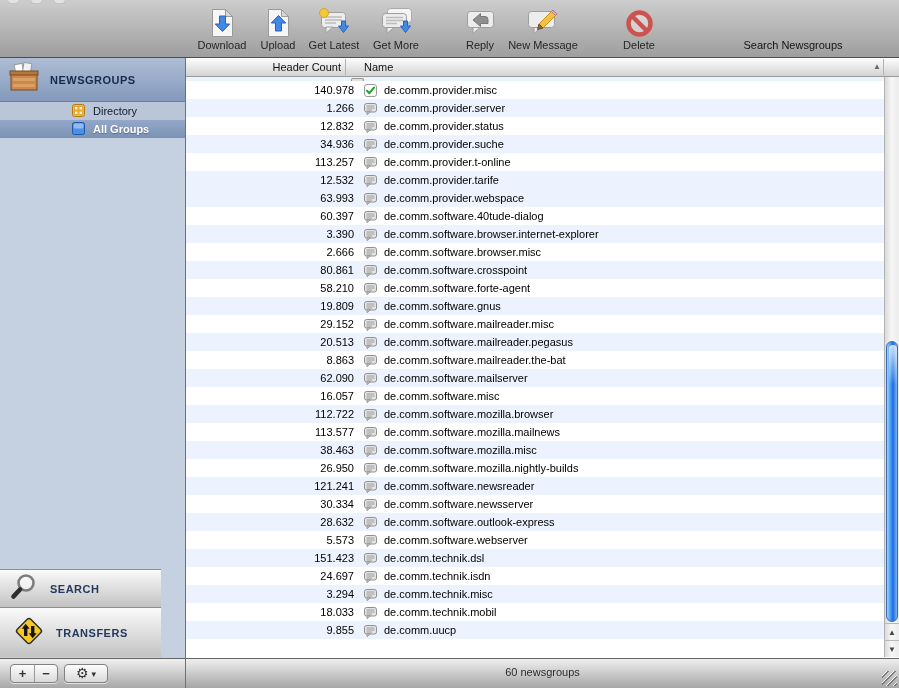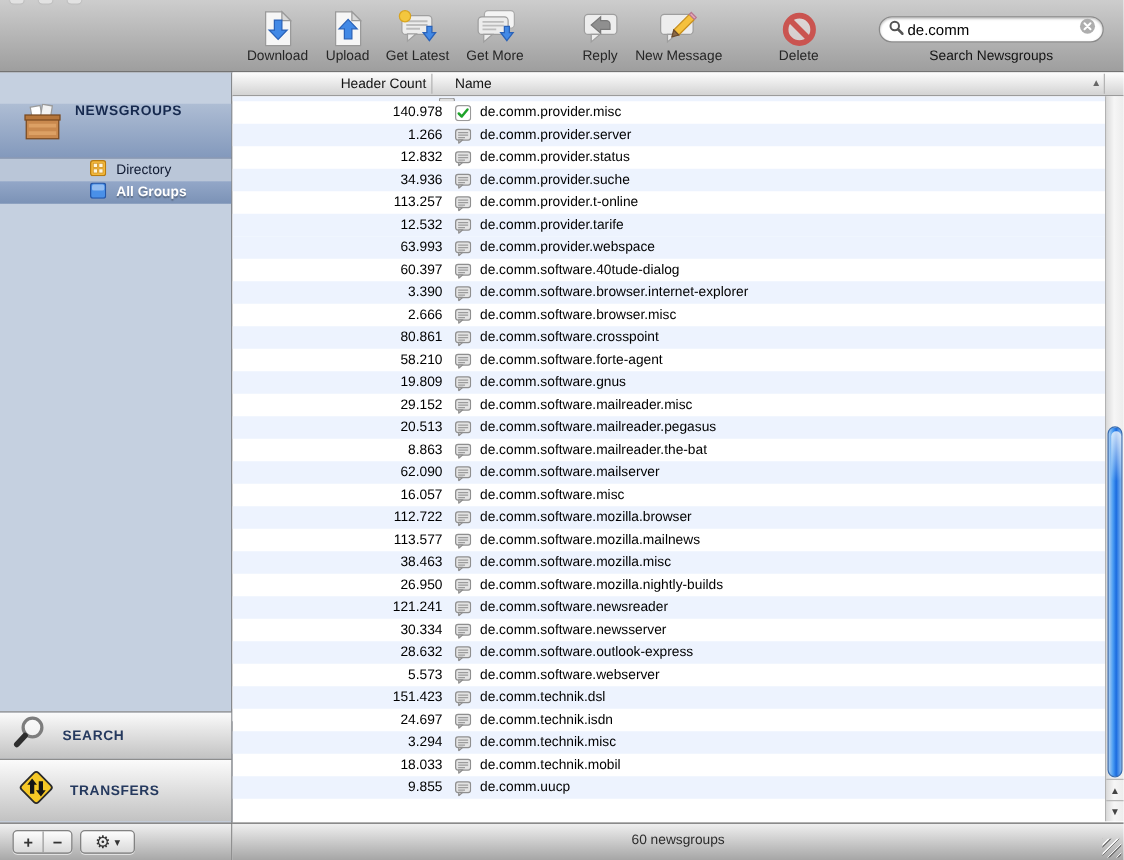--- a/index.html
+++ b/index.html
@@ -19,28 +19,28 @@
     box-shadow:inset 0 1px 2px rgba(0,0,0,.28); display:flex; align-items:center; padding:0 5px 0 7px; }
   .search-field input { flex:1; border:none; outline:none; background:transparent;
     font:12px "Liberation Sans", sans-serif; color:#000; margin-left:3px; min-width:0; }
   .search-label { position:absolute; left:703px; top:39px; width:180px; text-align:center;
     font-size:11px; color:#141414; }
 
   
   .sidebar { position:absolute; left:0; top:58px; width:186px; height:600px;
     background:#c5d0e0; border-right:1px solid #707070; }
   .sb-header { height:44px; background:linear-gradient(#aebdd4,#8399bc);
-    border-bottom:1px solid #6e7f9d; display:flex; padding-left:18px;margin-top:25px; }
+    border-bottom:1px solid #6e7f9d; display:flex; align-items:center; padding-left:8px; }
   .sb-header .lbl { font-size:11px; font-weight:bold; color:#16294e; letter-spacing:.5px; margin-left:10px; }
   .sb-item { height:18px; display:flex; align-items:center; padding-left:72px; font-size:11px; color:#0e1830; }
   .sb-item .lbl { margin-left:8px; }
   .sb-item.plain { background:#bac6d8; }
   .sb-item.selected { background:linear-gradient(#93a7c8,#7b92b6); color:#fff; font-weight:bold;
     text-shadow:0 1px 1px rgba(0,0,0,.3); }
-  .sb-section { position:absolute; left:0; width:185px; border-top:1px solid #8d8d8d;
+  .sb-section { position:absolute; left:0; width:161px; border-top:1px solid #8d8d8d;
     background:linear-gradient(#fbfbfb,#c2c2c2); display:flex; align-items:center; padding-left:8px; }
   .sb-search { top:511px; height:38px; }
   .sb-transfers { top:549px; height:50px;padding-left:14px; }
   .sb-section .lbl { font-size:11px; font-weight:bold; color:#25395e; letter-spacing:.5px; margin-left:12px; }
 
   
   .footer-left { position:absolute; left:0; top:658px; width:186px; height:30px;
     background:linear-gradient(#f0f0f0,#a8a8a8); border-top:1px solid #666; border-right:1px solid #707070; }
   .seg { position:absolute; left:10px; top:5px; height:19px; display:flex;
     border:1px solid #828282; border-radius:4px; overflow:hidden;
@@ -179,35 +179,20 @@
   <div class="tb-btn" style="left:609px;width:60px">
     <div class="ic">
       <svg width="29" height="29" viewBox="0 0 29 29">
           <circle cx="14.5" cy="14.5" r="11" fill="rgba(255,240,240,.45)" stroke="#ca5450" stroke-width="4.5"></circle>
           <line x1="7" y1="7" x2="22" y2="22" stroke="#ca5450" stroke-width="4.5"></line>
         </svg>
     </div>
     <div class="lbl">Delete</div>
   </div>
 
-  <div class="search-field">
-    <span>
-      <svg width="12" height="12" viewBox="0 0 12 12">
-          <circle cx="4.8" cy="4.8" r="3.4" fill="none" stroke="#555" stroke-width="1.6"></circle>
-          <line x1="7.4" y1="7.4" x2="11" y2="11" stroke="#555" stroke-width="2" stroke-linecap="round"></line>
-        </svg>
-    </span>
-    <input type="text" value="de.comm" style="">
-    <span>
-      <svg width="14" height="14" viewBox="0 0 14 14">
-          <circle cx="7" cy="7" r="6" fill="#aeaeae"></circle>
-          <path d="M4.6 4.6 L9.4 9.4 M9.4 4.6 L4.6 9.4" stroke="#fff" stroke-width="1.6" stroke-linecap="round"></path>
-        </svg>
-    </span>
-  </div>
   <div class="search-label">Search Newsgroups</div>
 </div>
 
 <div class="sidebar">
   <div class="sb-header">
     <span>
       <svg width="32" height="32" viewBox="0 0 32 32">
           <g transform="rotate(-10 11 7)">
             <rect x="7" y="2" width="8" height="10" fill="#fff" stroke="#9a9a9a"></rect>
           </g>

